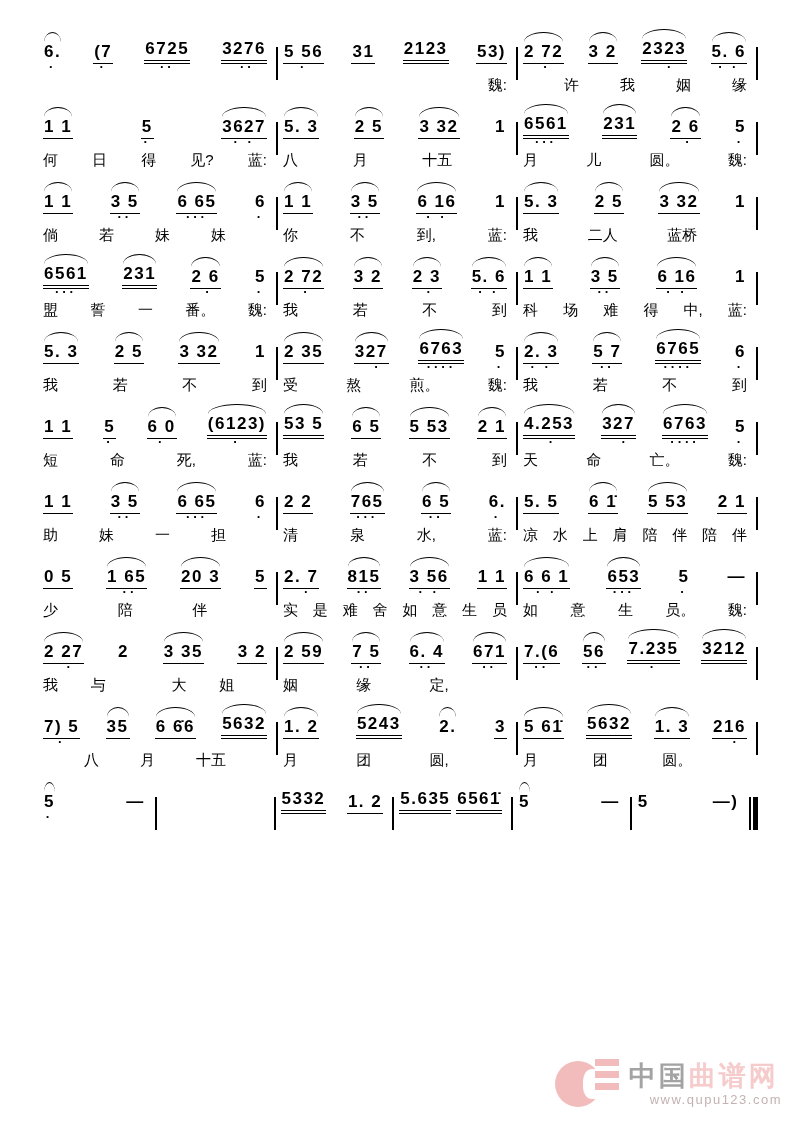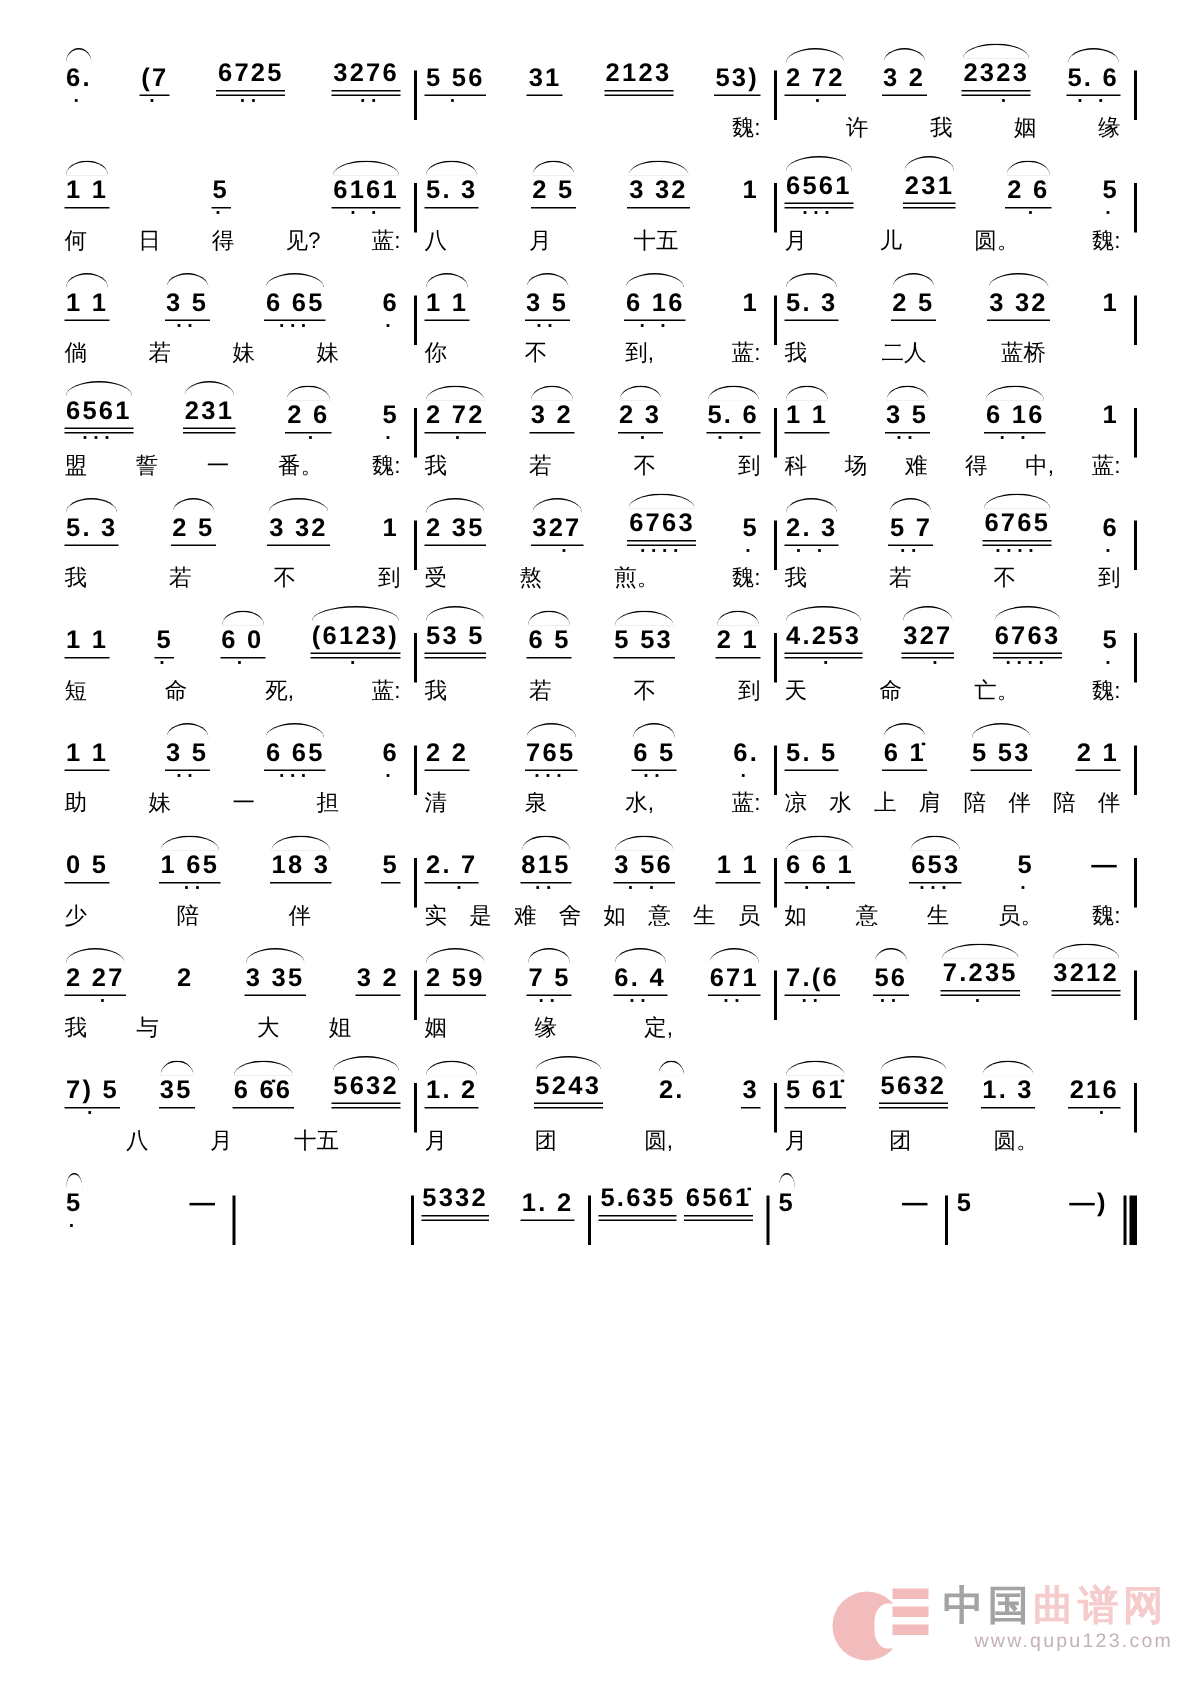--- a/index.html
+++ b/index.html
@@ -26,21 +26,21 @@
   .lyrics{display:flex;justify-content:space-between;padding:4px 9px 0 5px;
           font-size:15px;height:24px;box-sizing:border-box;
           font-family:"Liberation Sans","DejaVu Sans",sans-serif;}
   .syl{white-space:pre;}
   .bar{flex:none;width:2px;background:#000;height:33px;margin-top:11px;}
   .endbar{flex:none;display:flex;gap:2.5px;margin-top:11px;height:33px;}
   .endbar .b1{width:2px;background:#000;}
   .endbar .b2{width:5px;background:#000;}
 
   
-  .watermark{position:absolute;right:10px;bottom:8px;display:flex;}
+  .watermark{position:absolute;right:10px;bottom:8px;display:flex;align-items:center;}
   .wm-logo{position:relative;width:66px;height:58px;flex:none;}
   .wm-circle{position:absolute;left:0;top:6px;width:46px;height:46px;border-radius:50%;}
   .wm-circle::after{content:"";position:absolute;right:-4px;top:8px;width:22px;height:30px;background:#fff;border-radius:40% 0 0 40%;}
   .wm-bars{position:absolute;left:40px;top:4px;display:flex;flex-direction:column;gap:5px;}
   .wm-bars i{display:block;width:24px;height:7px;}
   .wm-text{display:flex;flex-direction:column;align-items:flex-start;margin-left:8px;}
   .wm-title{font-size:27px;font-weight:700;letter-spacing:3px;line-height:30px;white-space:nowrap;}
   .wm-url{font-size:13px;letter-spacing:1.5px;line-height:16px;margin-top:1px;}
 </style>
 </head>
@@ -129,21 +129,21 @@
         <div class="notes">
           <span class="grp slur">
             <span class="gt u1">1 1</span>
             <span class="gd"></span>
           </span>
           <span class="grp">
             <span class="gt u1">5</span>
             <span class="gd">·</span>
           </span>
           <span class="grp slur">
-            <span class="gt u1">6161</span>
+            <span class="gt u1">3627</span>
             <span class="gd">· ·</span>
           </span>
         </div>
         <div class="lyrics">
           <span class="syl">何</span>
           <span class="syl">日</span>
           <span class="syl">得</span>
           <span class="syl">见?</span>
           <span class="syl">蓝:</span>
         </div>
@@ -633,21 +633,21 @@
         <div class="notes">
           <span class="grp">
             <span class="gt u1">0 5</span>
             <span class="gd"></span>
           </span>
           <span class="grp slur">
             <span class="gt u1">1 65</span>
             <span class="gd"> ··</span>
           </span>
           <span class="grp slur">
-            <span class="gt u1">18 3</span>
+            <span class="gt u1">20 3</span>
             <span class="gd"></span>
           </span>
           <span class="grp">
             <span class="gt u1">5</span>
             <span class="gd"></span>
           </span>
         </div>
         <div class="lyrics">
           <span class="syl">少</span>
           <span class="syl">陪</span>

